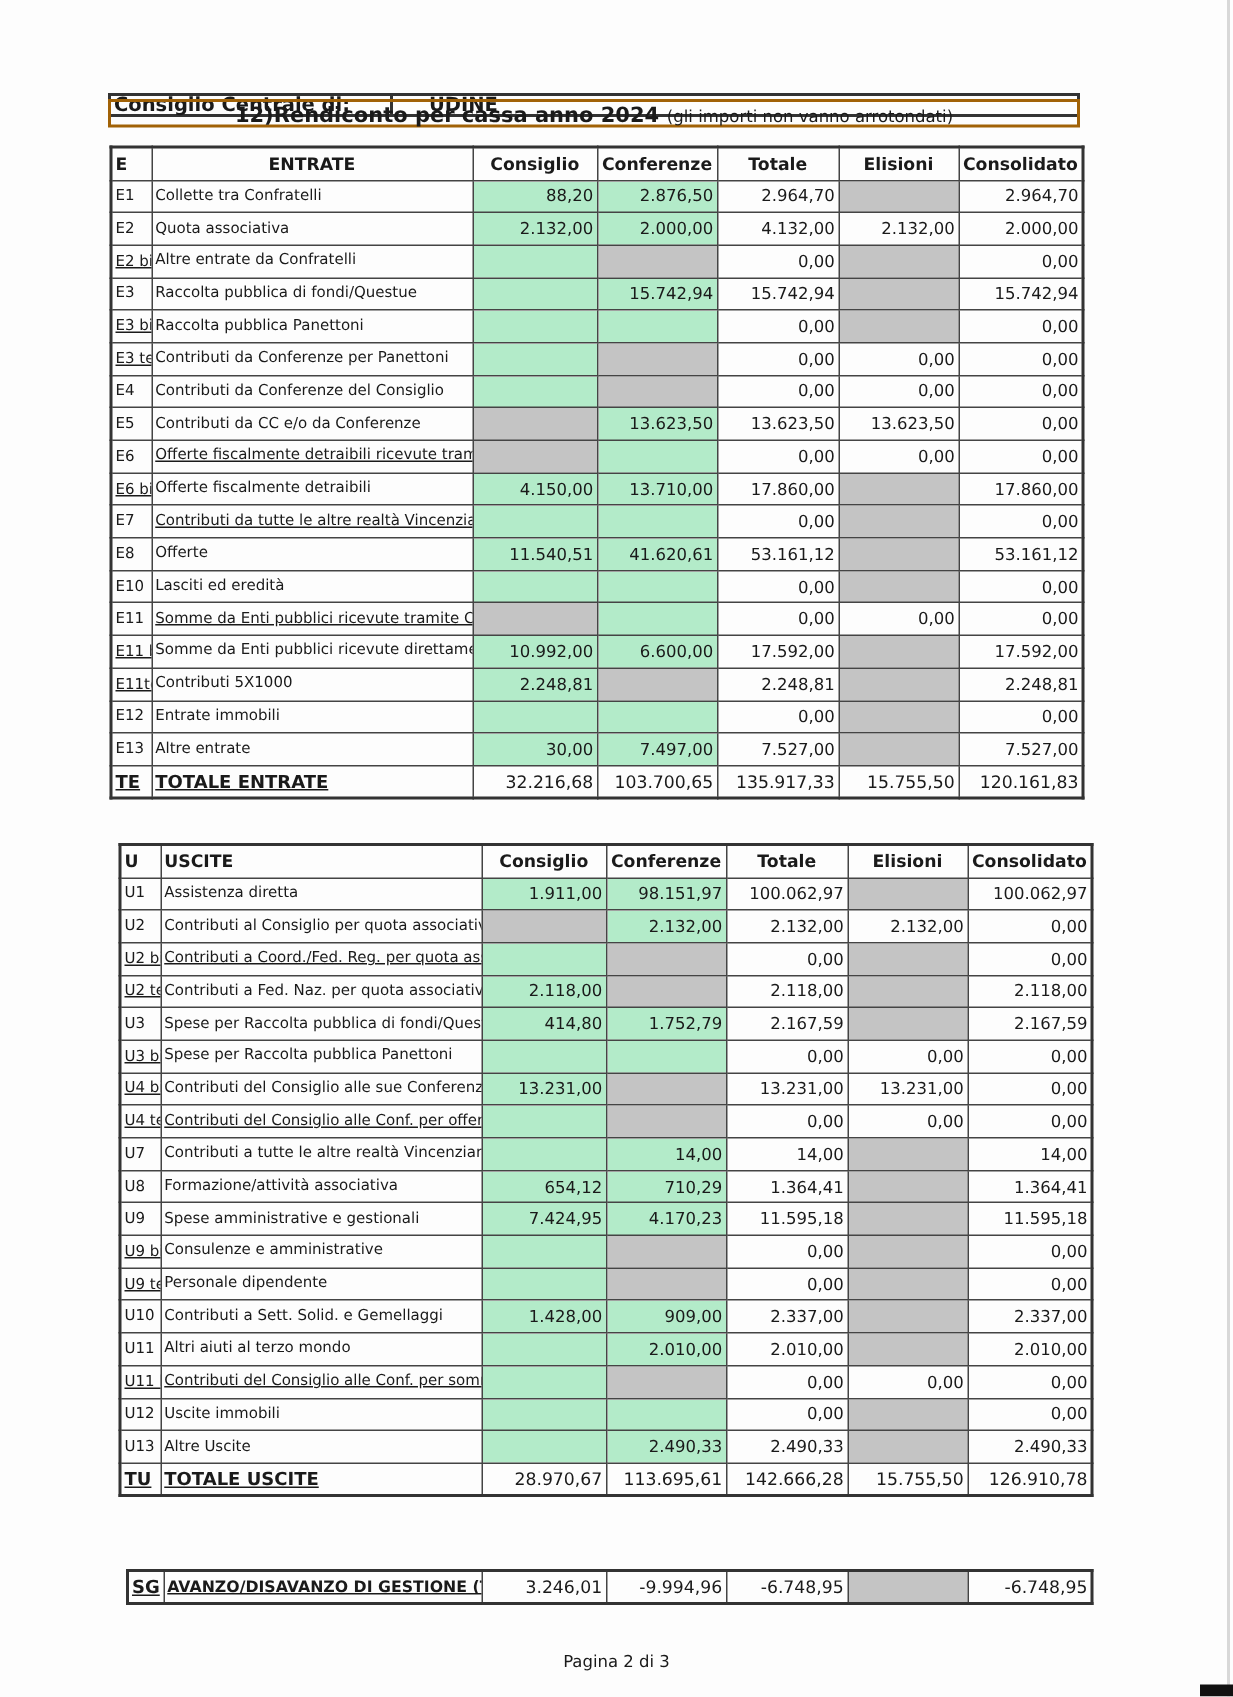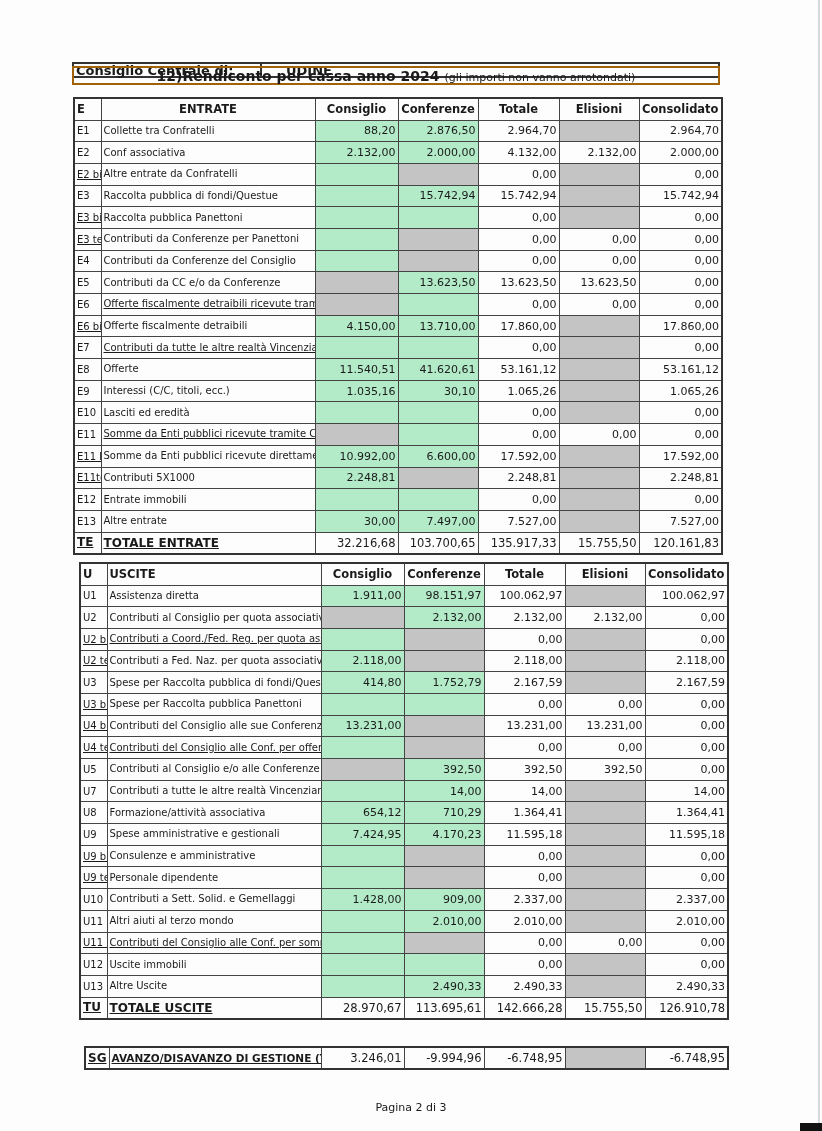--- a/index.html
+++ b/index.html
@@ -86,21 +86,21 @@
         <td class="code">E1</td>
         <td class="label">Collette tra Confratelli</td>
         <td class="num green">88,20</td>
         <td class="num green">2.876,50</td>
         <td class="num">2.964,70</td>
         <td class="num grey"></td>
         <td class="num">2.964,70</td>
       </tr>
       <tr class="row">
         <td class="code">E2</td>
-        <td class="label">Conf associativa</td>
+        <td class="label">Quota associativa</td>
         <td class="num green">2.132,00</td>
         <td class="num green">2.000,00</td>
         <td class="num">4.132,00</td>
         <td class="num">2.132,00</td>
         <td class="num">2.000,00</td>
       </tr>
       <tr class="row">
         <td class="code u-under">E2 bis</td>
         <td class="label">Altre entrate da Confratelli</td>
         <td class="num green"></td>
@@ -182,29 +182,20 @@
         <td class="num">0,00</td>
       </tr>
       <tr class="row">
         <td class="code">E8</td>
         <td class="label">Offerte</td>
         <td class="num green">11.540,51</td>
         <td class="num green">41.620,61</td>
         <td class="num">53.161,12</td>
         <td class="num grey"></td>
         <td class="num">53.161,12</td>
-      </tr>
-      <tr class="row">
-        <td class="code">E9</td>
-        <td class="label">Interessi (C/C, titoli, ecc.)</td>
-        <td class="num green">1.035,16</td>
-        <td class="num green">30,10</td>
-        <td class="num">1.065,26</td>
-        <td class="num grey"></td>
-        <td class="num">1.065,26</td>
       </tr>
       <tr class="row">
         <td class="code">E10</td>
         <td class="label">Lasciti ed eredità</td>
         <td class="num green"></td>
         <td class="num green"></td>
         <td class="num">0,00</td>
         <td class="num grey"></td>
         <td class="num">0,00</td>
       </tr>
@@ -353,29 +344,20 @@
       <tr class="row">
         <td class="code u-under">U4 ter</td>
         <td class="label u-under">Contributi del Consiglio alle Conf. per offerte fiscalmente detraibili</td>
         <td class="num green"></td>
         <td class="num grey"></td>
         <td class="num">0,00</td>
         <td class="num">0,00</td>
         <td class="num">0,00</td>
       </tr>
       <tr class="row">
-        <td class="code">U5</td>
-        <td class="label">Contributi al Consiglio e/o alle Conferenze</td>
-        <td class="num grey"></td>
-        <td class="num green">392,50</td>
-        <td class="num">392,50</td>
-        <td class="num">392,50</td>
-        <td class="num">0,00</td>
-      </tr>
-      <tr class="row">
         <td class="code">U7</td>
         <td class="label">Contributi a tutte le altre realtà Vincenziane</td>
         <td class="num green"></td>
         <td class="num green">14,00</td>
         <td class="num">14,00</td>
         <td class="num grey"></td>
         <td class="num">14,00</td>
       </tr>
       <tr class="row">
         <td class="code">U8</td>

